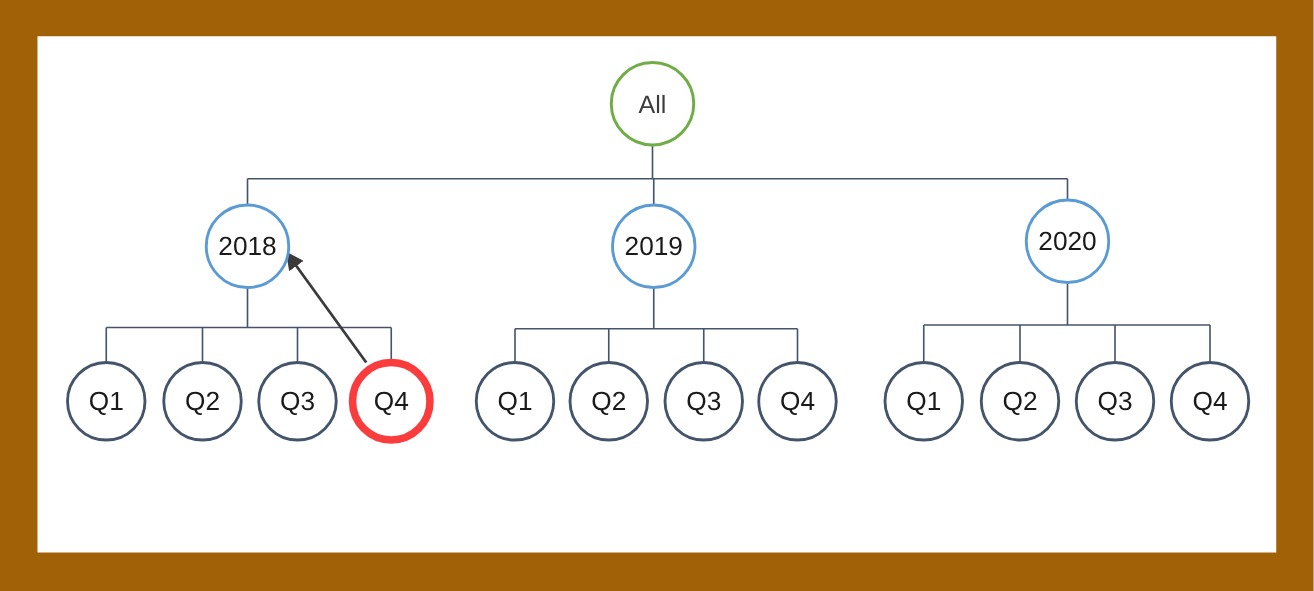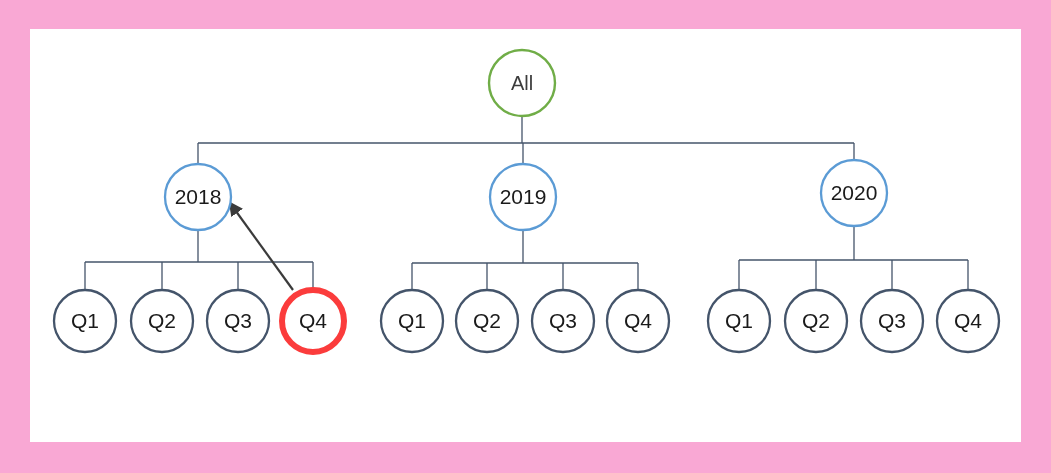--- a/index.html
+++ b/index.html
@@ -7,21 +7,21 @@
     padding: 0;
     width: 1051px;
     height: 473px;
     overflow: hidden;
     font-family: "Liberation Sans", sans-serif;
   }
   .stage {
     position: relative;
     width: 1051px;
     height: 473px;
-    background: #f9a8d4;
+    background: #a16207;
   }
   .canvas {
     position: absolute;
     left: 30px;
     top: 29px;
     width: 991px;
     height: 413px;
     background: #ffffff;
   }
   svg { display: block; }

